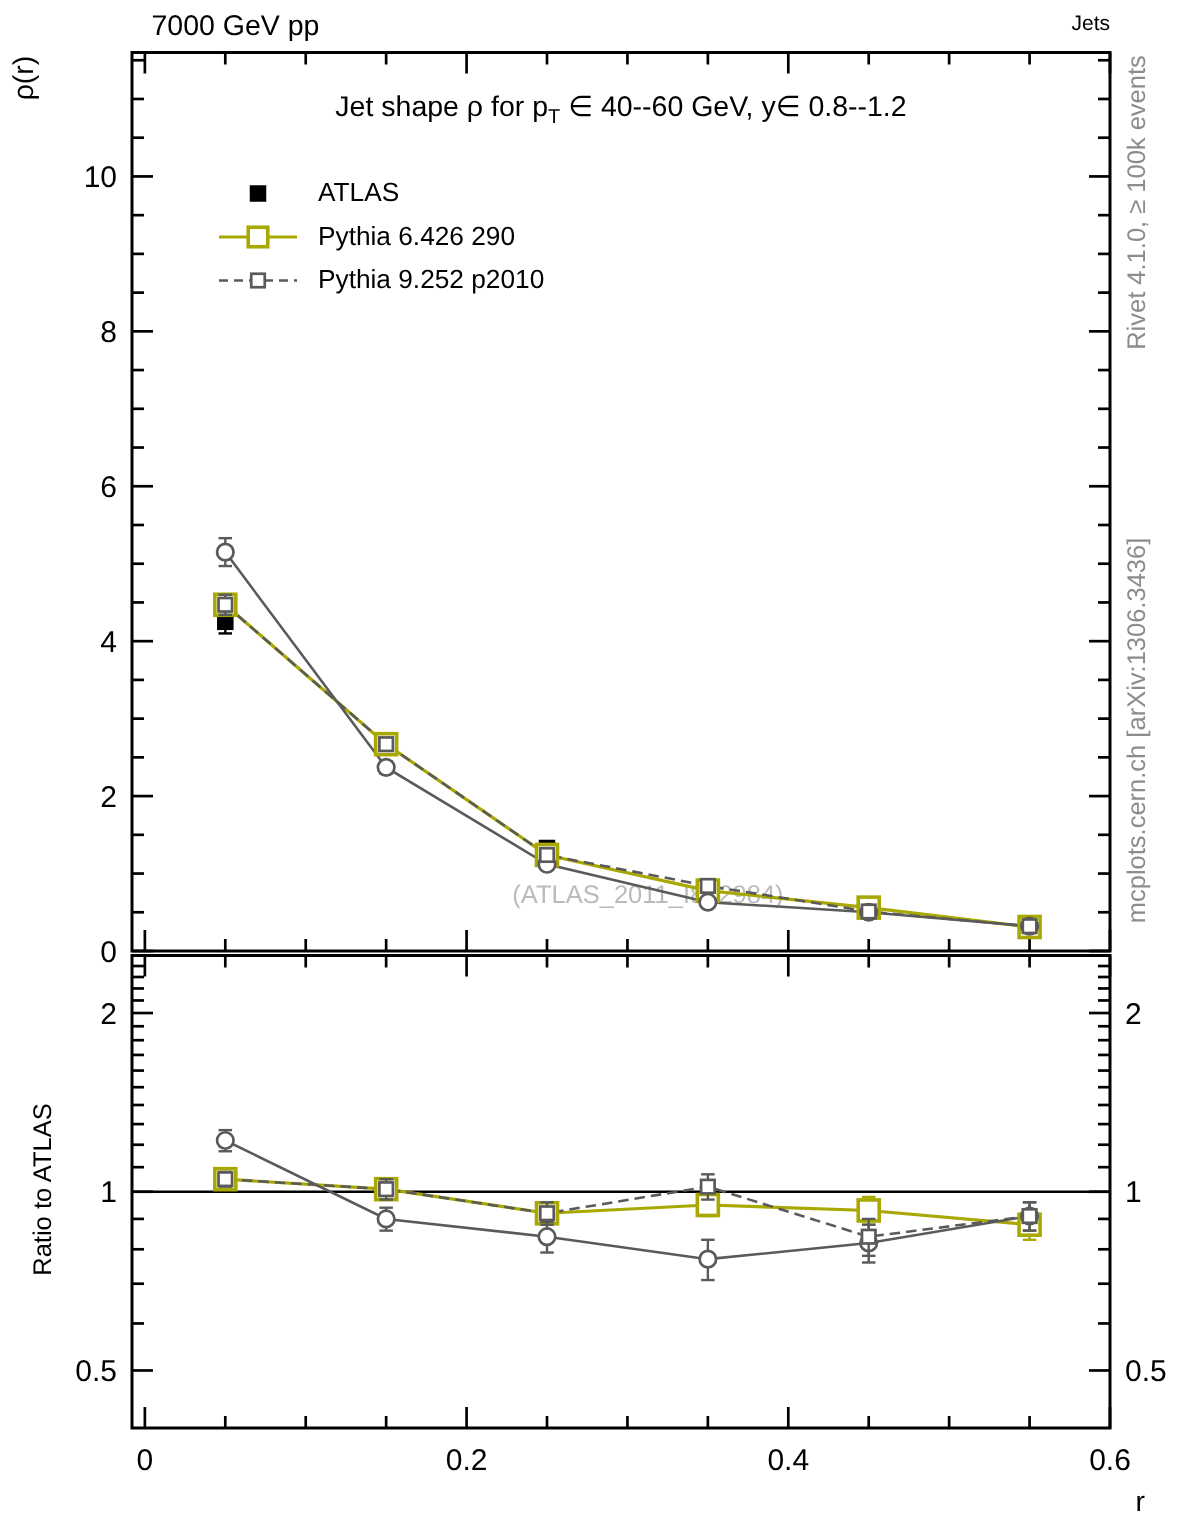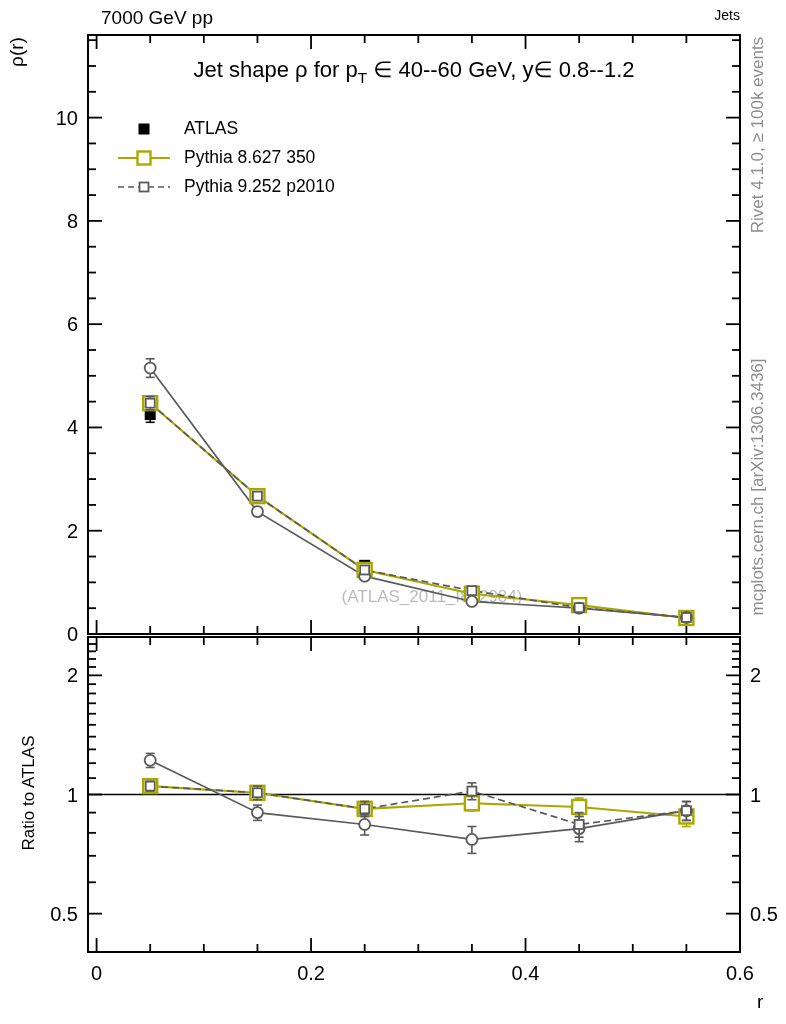--- a/index.html
+++ b/index.html
@@ -2,32 +2,32 @@
 <html><head>
 <meta charset="utf-8">
 <style>
   html,body{margin:0;padding:0;background:#fff;}
   .stage{position:relative;width:786px;height:1024px;background:#fff;
          font-family:"Liberation Sans",sans-serif;color:#000;overflow:hidden;}
   #chart{position:absolute;left:0;top:0;z-index:2;}
   .hdr-left{position:absolute;left:101px;top:7px;font-size:19px;z-index:3;}
   .hdr-right{position:absolute;right:46px;top:7px;font-size:14px;z-index:3;}
   .plot-title{position:absolute;left:414px;top:72px;transform:translate(-50%,-50%);
-              font-size:22px;white-space:nowrap;z-index:3;}
+              font-size:19px;white-space:nowrap;z-index:3;}
   .plot-title .sub{font-size:0.7em;vertical-align:-0.35em;}
   .vcenter{position:absolute;transform:translate(-50%,-50%) rotate(-90deg);
            white-space:nowrap;z-index:3;}
   .ylab-main{left:17px;top:52px;font-size:19px;}
   .ylab-ratio{left:29px;top:793px;font-size:17px;}
   .side-top{left:758px;top:135px;font-size:17px;color:#8c8c8c;z-index:1;}
   .side-bottom{left:758px;top:487px;font-size:17px;color:#8c8c8c;z-index:1;}
   .watermark{position:absolute;left:432px;top:597px;transform:translate(-50%,-50%);
              font-size:17px;color:#bbbbbb;z-index:1;white-space:nowrap;}
   .xlab{position:absolute;left:757px;top:991px;font-size:19px;z-index:3;}
-  .legend{position:absolute;left:116px;top:114px;z-index:3;}
+  .legend{position:absolute;left:144px;top:114px;z-index:3;}
   .lrow{display:flex;align-items:center;height:29px;}
   .lsample{width:56px;height:22px;flex:0 0 56px;}
   .llab{margin-left:12px;font-size:17.5px;white-space:nowrap;}
 </style>
 </head>
 <body>
 
 <div class="stage">
   <div class="hdr-left">7000 GeV pp</div>
   <div class="hdr-right">Jets</div>
@@ -46,21 +46,21 @@
       <svg id="lm0" class="lsample">
           <rect x="22.5" y="5.5" width="11" height="11" fill="#000000"></rect>
         </svg>
       <span class="llab">ATLAS</span>
     </div>
     <div class="lrow">
       <svg id="lm1" class="lsample">
           <line x1="2" y1="11" x2="54" y2="11" stroke="#a8a800" stroke-width="2.1"></line>
           <rect x="21.5" y="4.5" width="13" height="13" fill="#fff" stroke="#a8a800" stroke-width="2.4"></rect>
         </svg>
-      <span class="llab">Pythia 8.627 350</span>
+      <span class="llab">Pythia 6.426 290</span>
     </div>
     <div class="lrow">
       <svg id="lm3" class="lsample">
           <line x1="2" y1="11" x2="54" y2="11" stroke="#5a5a5a" stroke-width="1.7" stroke-dasharray="6,4"></line>
           <rect x="23.5" y="6.5" width="9" height="9" fill="#fff" stroke="#5a5a5a" stroke-width="1.8"></rect>
         </svg>
       <span class="llab">Pythia 9.252 p2010</span>
     </div>
   </div>
 

